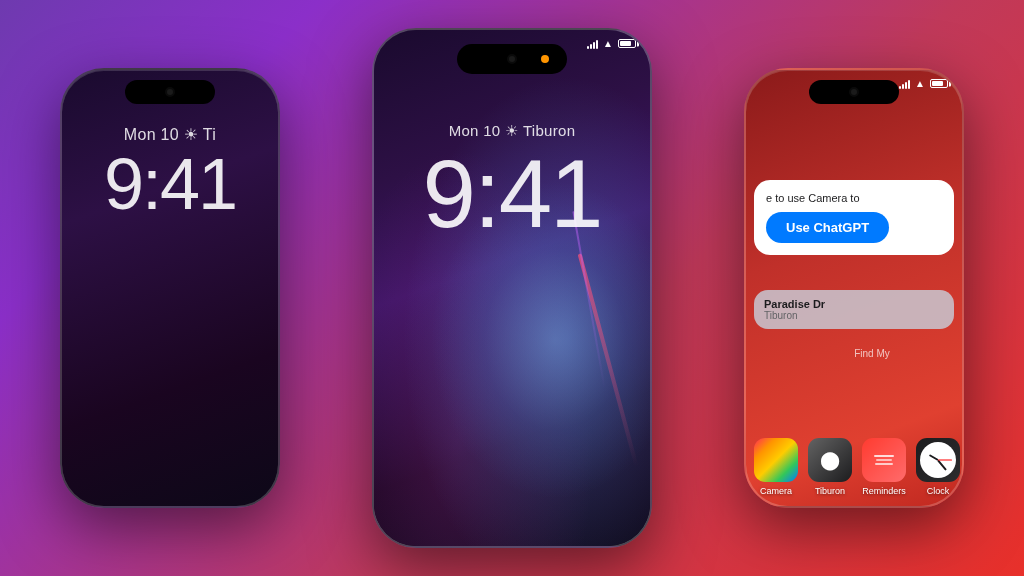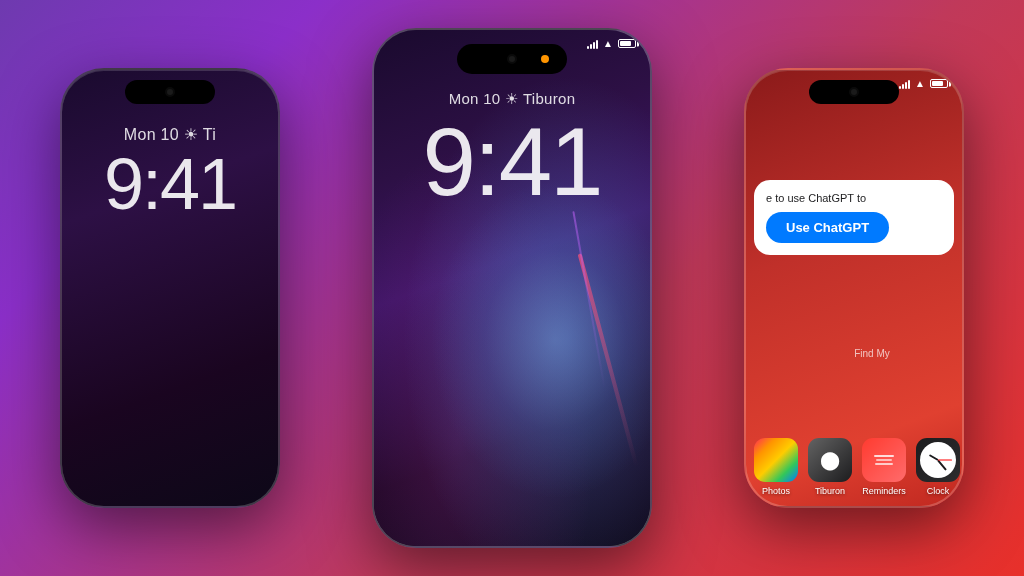--- a/index.html
+++ b/index.html
@@ -350,20 +350,21 @@
       width: 2px;
       height: 180px;
       background: linear-gradient(to bottom, rgba(200,100,255,0.5), transparent);
       transform: rotate(-10deg);
       border-radius: 2px;
       z-index: 1;
     }
     .center-content {
       position: relative;
       z-index: 2;
+      margin-top: 32px;
     }
   </style>
 </head>
 <body>
 
 <div class="phones-container">
 
   <div class="phone phone-left">
     <div class="dynamic-island">
       <div class="di-camera-dot"></div>
@@ -424,31 +425,35 @@
         <div class="signal-bar" style="height:7px;"></div>
         <div class="signal-bar" style="height:9px;"></div>
       </div>
       <span class="wifi-icon">▲</span>
       <div class="battery-icon">
         <div class="battery-fill"></div>
       </div>
     </div>
 
     <div class="chatgpt-card">
-      <div class="chatgpt-subtitle">e to use ChatGPT to</div>
+      <div class="chatgpt-subtitle">e to use Camera to</div>
       <div class="chatgpt-button">Use ChatGPT</div>
     </div>
 
+    <div class="maps-widget">
+      <div class="maps-address">Paradise Dr</div>
+      <div class="maps-city">Tiburon</div>
+    </div>
 
     <div style="position:absolute; top:278px; left:0; right:0; text-align:center; font-size:10px; color:rgba(255,255,255,0.7); z-index:5;margin-left:36px;">Find My</div>
 
     <div class="app-grid">
       <div class="app-item">
         <div class="app-icon app-photos"></div>
-        <span class="app-label">Photos</span>
+        <span class="app-label">Camera</span>
       </div>
       <div class="app-item">
         <div class="app-icon app-camera" style="font-size:20px; display:flex; align-items:center; justify-content:center;">
           <span style="color:white; font-size:18px;">⬤</span>
         </div>
         <span class="app-label">Tiburon</span>
       </div>
       <div class="app-item">
         <div class="app-icon app-reminders" style="display:flex; align-items:center; justify-content:center; flex-direction:column; gap:2px;">
           <div style="width:20px; height:2px; background:rgba(255,255,255,0.8); border-radius:1px;"></div>

